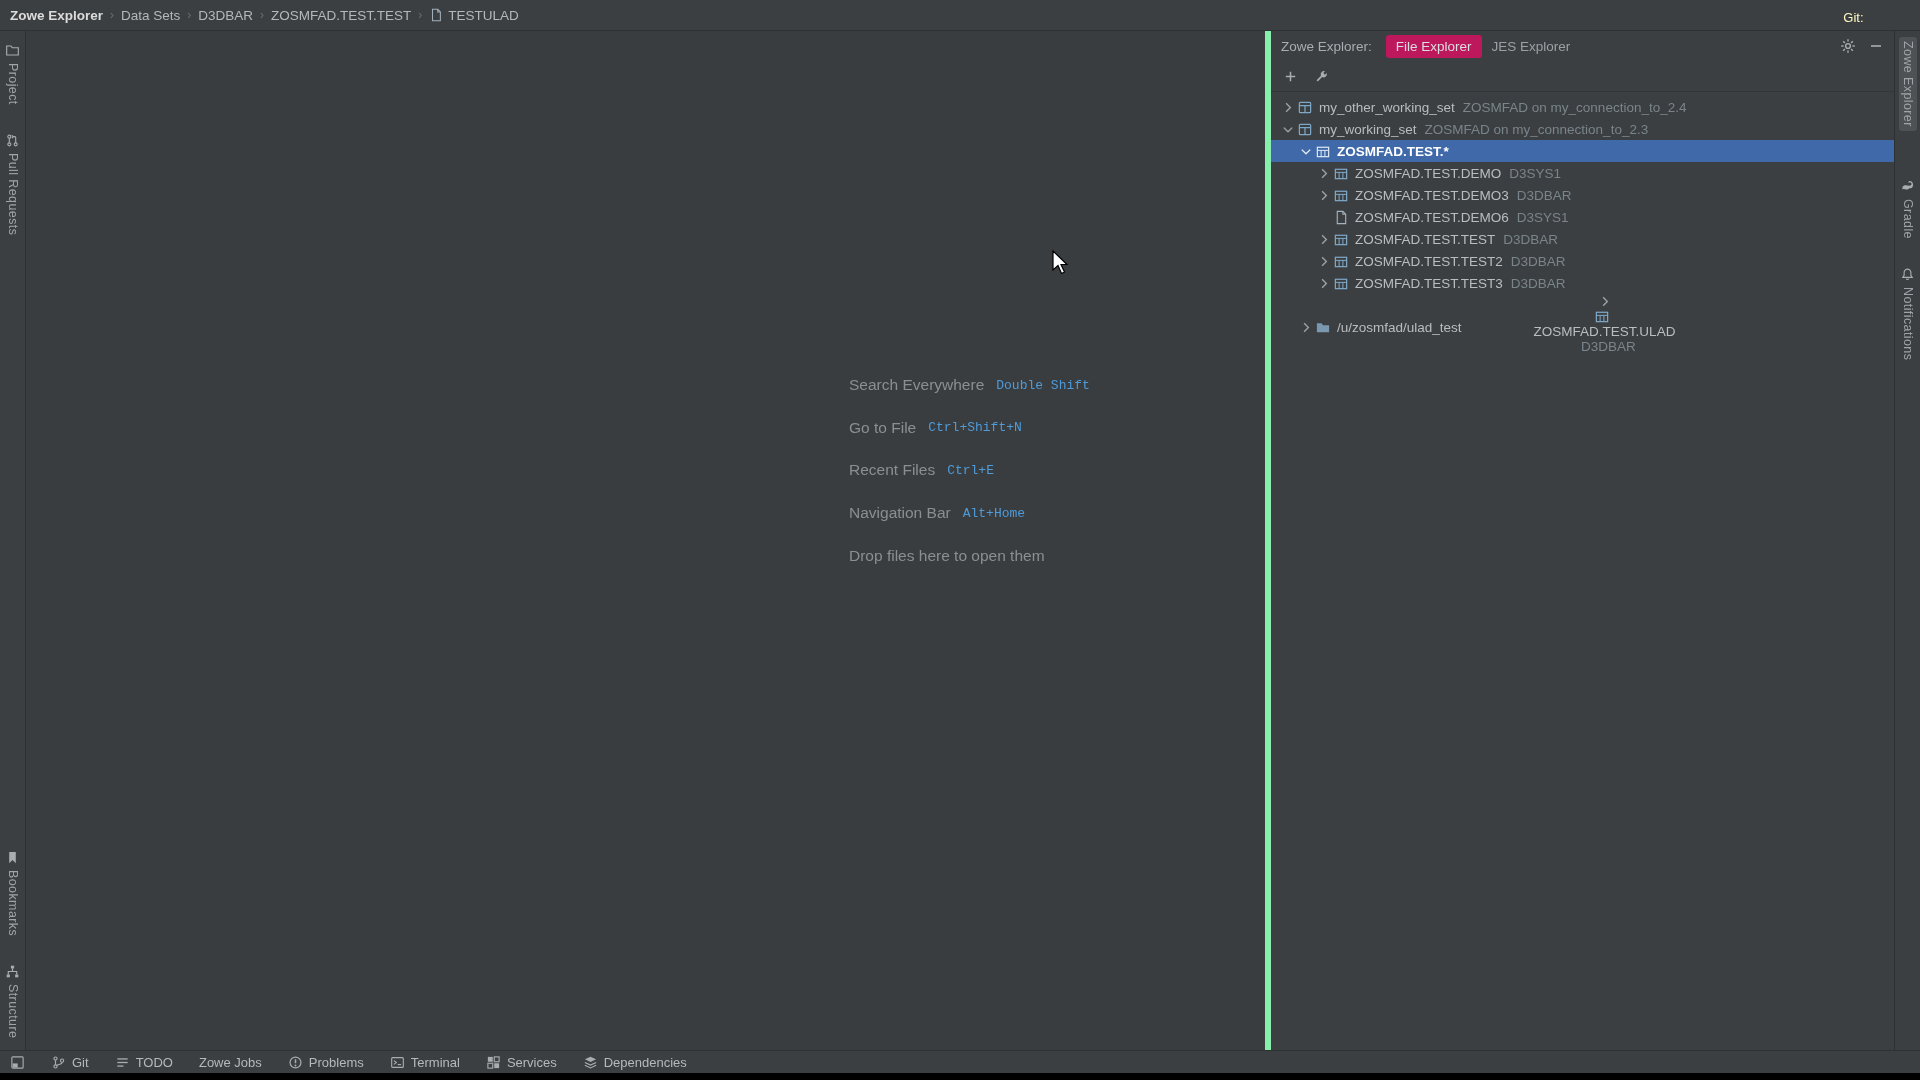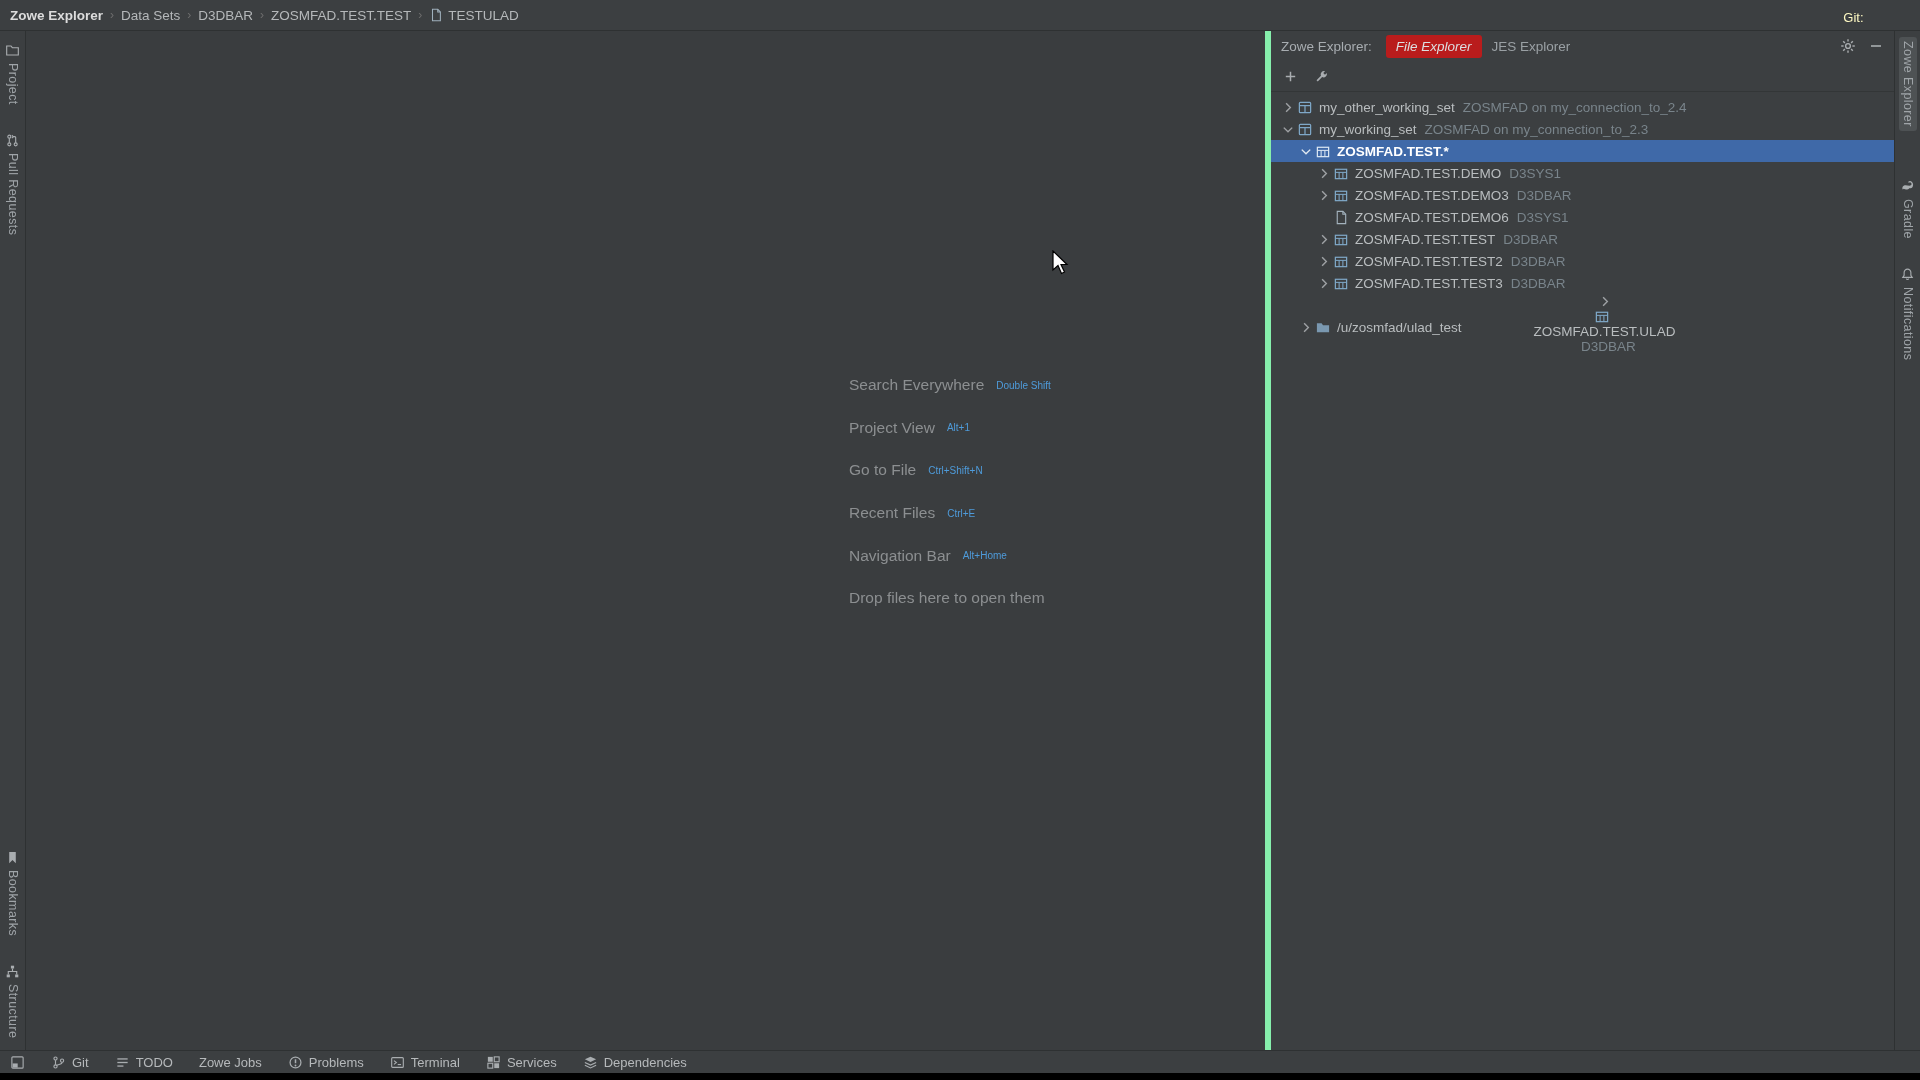--- a/index.html
+++ b/index.html
@@ -37,30 +37,30 @@
   .stripe-tab{display:flex;flex-direction:column;align-items:center;gap:5px;padding:4px 2px;cursor:default;}
   .stripe-tab.active{background:#4e5254;border-radius:3px;}
   .vlabel{writing-mode:vertical-rl;font-size:12.5px;color:#9fa4a8;letter-spacing:.4px;}
   .stripe-icon{width:15px;height:15px;display:inline-flex;color:#a9adb0;}
 
   
   #editor{position:absolute;left:26px;top:31px;width:1239px;bottom:30px;background:#3a3d3f;}
   #shortcut-help{position:absolute;left:823px;top:333px;}
   .help-line{height:42.6px;display:flex;align-items:center;}
   .help-label{color:#8c8f91;font-size:15.5px;}
-  .help-shortcut{color:var(--shortcut-blue,#4e9bda);font-size:10px;margin-left:12px;}
+  .help-shortcut{color:var(--shortcut-blue,#4e9bda);font-size:13px;margin-left:12px;font-family:Liberation Mono, monospace;}
   #cursor{position:absolute;left:1025px;top:219px;}
 
   
   #right-panel{position:absolute;left:1265px;top:31px;width:629px;bottom:12px;background:#3c3f41;
                border-left:6px solid #86efac;box-sizing:border-box;}
   #panel-header{height:30px;display:flex;align-items:center;padding:0 10px;gap:6px;}
   #panel-title{font-size:13.5px;color:#a8adb1;margin-right:8px;}
   .panel-tab{font-size:13.5px;color:#9aa0a4;padding:4px 10px;border-radius:3px;cursor:default;}
-  .panel-tab.active{background:#b91c1c;color:#dcdfe1;font-style:italic;}
+  .panel-tab.active{background:#be185d;color:#dcdfe1;}
   #panel-header-controls{margin-left:auto;display:flex;gap:12px;align-items:center;}
   .panel-ctrl{width:16px;height:16px;display:inline-flex;color:#a9adb0;}
   #panel-toolbar{height:30px;display:flex;align-items:center;gap:16px;padding:0 12px;
                  border-bottom:1px solid #333637;}
   .toolbar-icon{width:15px;height:15px;display:inline-flex;color:#a9adb0;}
   #tree{padding-top:4px;}
   .tree-row{display:flex;align-items:center;height:22px;font-size:13.5px;color:#b9bdbf;
             white-space:nowrap;cursor:default;}
   .tree-row.selected{background:var(--selection,#3f69a8);color:#fff;}
   .tree-chevron{width:18px;height:15px;display:inline-flex;justify-content:center;align-items:center;
@@ -264,24 +264,20 @@
       </div>
   </aside>
 
   <main id="editor">
     <div id="shortcut-help">
         <div class="help-line">
           <span class="help-label">Search Everywhere</span>
           <span class="help-shortcut">Double Shift</span>
         </div>
         <div class="help-line">
-          <span class="help-label">Project View</span>
-          <span class="help-shortcut">Alt+1</span>
-        </div>
-        <div class="help-line">
           <span class="help-label">Go to File</span>
           <span class="help-shortcut">Ctrl+Shift+N</span>
         </div>
         <div class="help-line">
           <span class="help-label">Recent Files</span>
           <span class="help-shortcut">Ctrl+E</span>
         </div>
         <div class="help-line">
           <span class="help-label">Navigation Bar</span>
           <span class="help-shortcut">Alt+Home</span>

